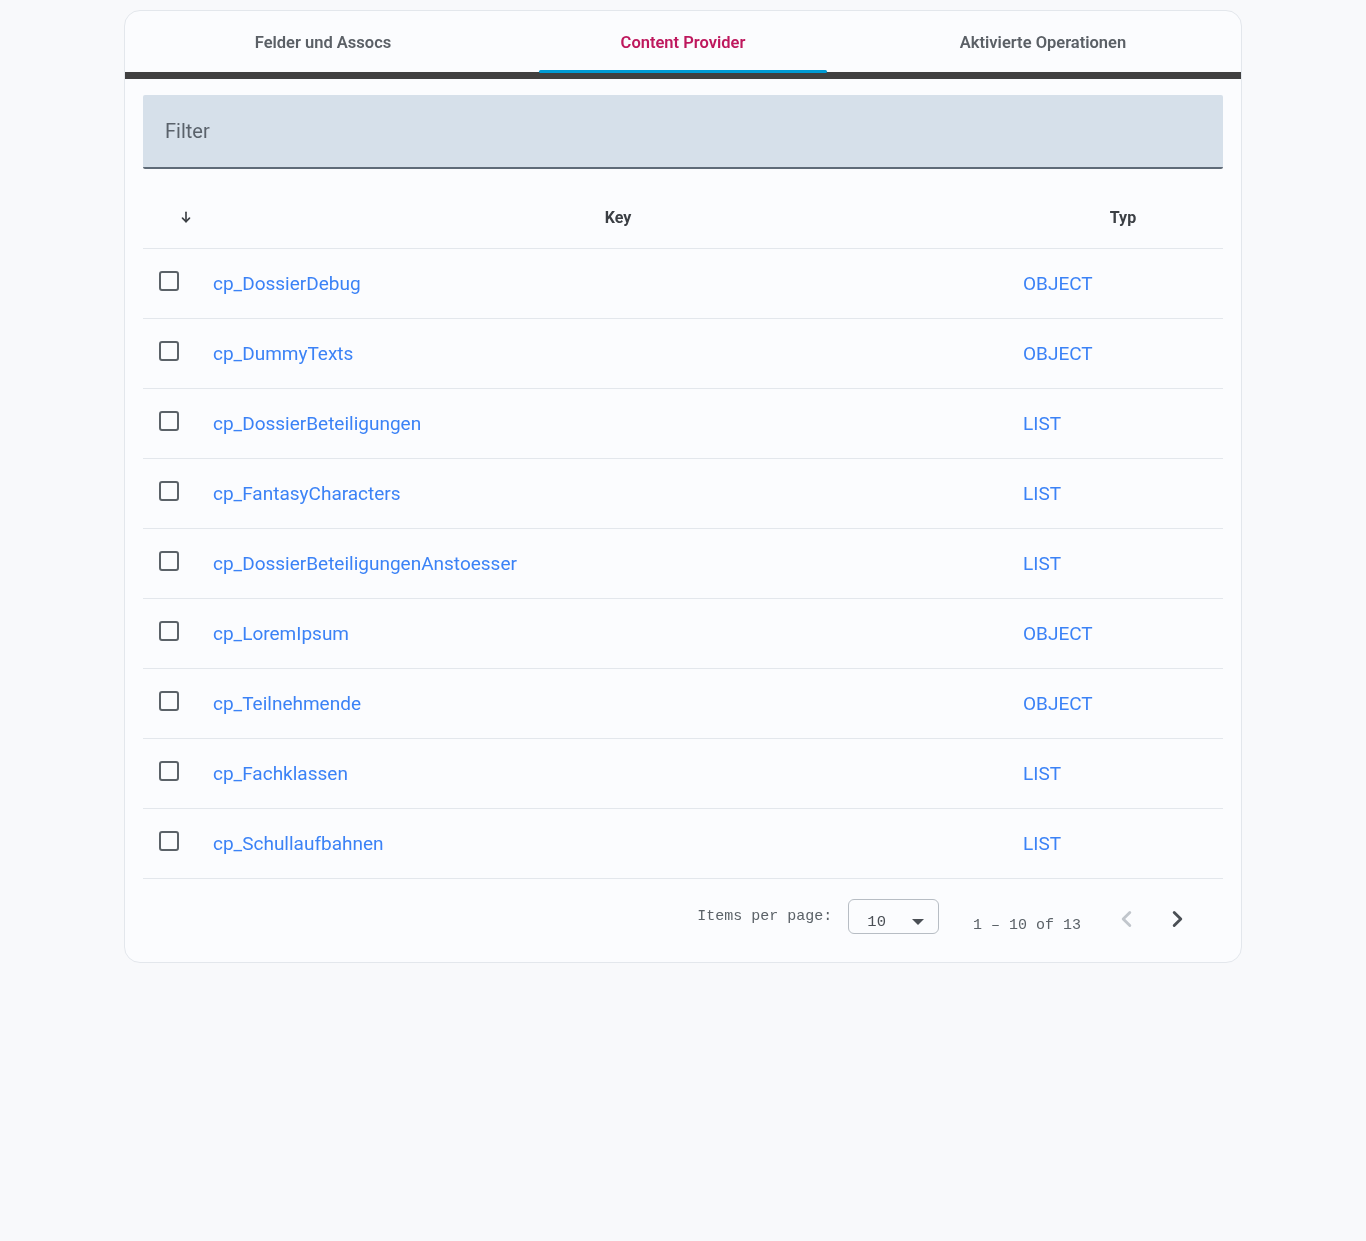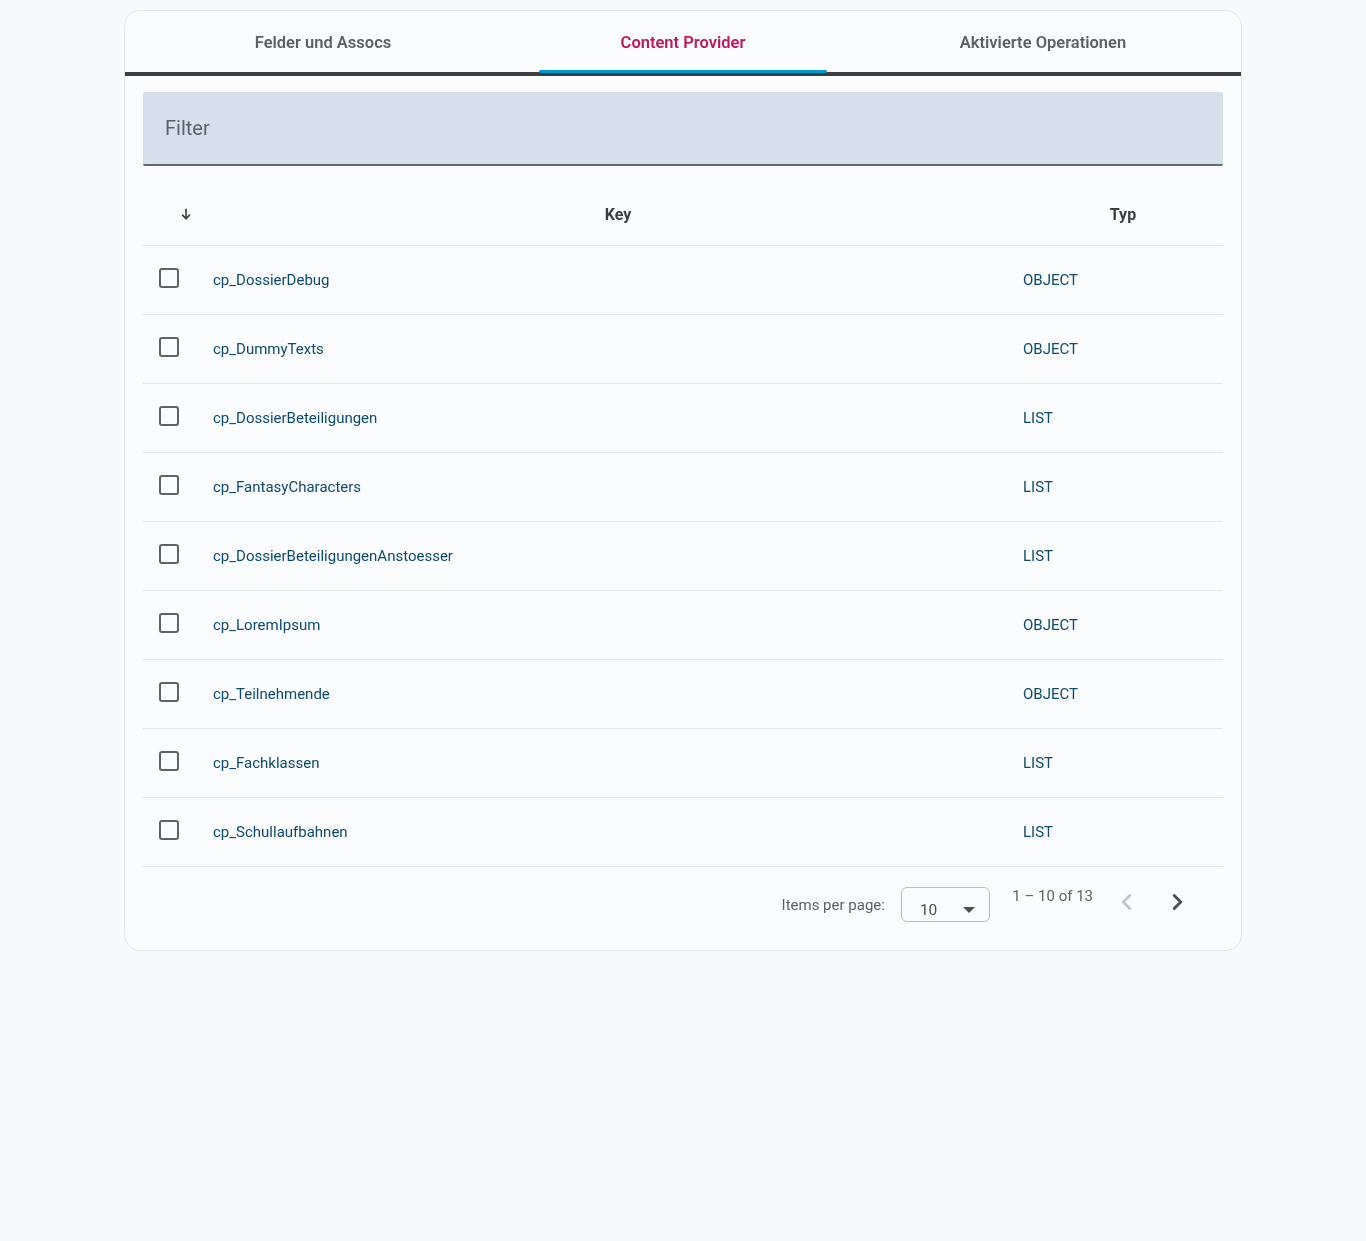--- a/index.html
+++ b/index.html
@@ -16,21 +16,21 @@
     .panel {
       background: #fbfcfe;
       border: 1px solid #e3e7ec;
       border-radius: 16px;
       width: 1118px;
       margin: 0 auto;
       padding-bottom: 16px;
     }
     .tabs {
       display: flex;
-      border-bottom: 4px solid #404040;
+      border-bottom: 7px solid #404040;
       padding: 0 18px;
     }
     .tab {
       flex: 1;
       text-align: center;
       padding: 22px 0 20px 0;
       font-size: 16.5px;
       font-weight: 600;
       color: #5b6066;
       cursor: pointer;
@@ -74,22 +74,22 @@
       color: #3b3f44;
       padding: 14px 0 20px 0;
       border-bottom: 1px solid #e3e7ec;
     }
     th.col-sort { width: 70px; padding-left: 16px; }
     th.col-key { }
     th.col-type { width: 200px; }
     tbody td {
       padding: 22px 0;
       border-bottom: 1px solid #e3e7ec;
-      font-size: 15px;
-      color: #0c4a6e;
+      font-size: 19px;
+      color: #3b82f6;
       margin-left: 48px;
     }
     td.cell-check {
       width: 70px;
       padding-left: 16px;
     }
     .checkbox {
       width: 20px;
       height: 20px;
       border: 2.4px solid #5b6268;
@@ -97,26 +97,27 @@
       display: inline-block;
       cursor: pointer;
     }
     .sort-icon {
       display: inline-block;
       font-size: 18px;
       color: #3b3f44;
     }
     .pagination {
       display: flex;
-      align-items: flex-start;
+      align-items: flex-end;
       justify-content: flex-end;
-      gap: 22px;
+      gap: 34px;
       padding: 20px 34px 12px 0;
       font-size: 15px;
       color: #5b6268;
+      font-family: Liberation Mono, monospace;
     }
     .per-page {
       display: flex;
       align-items: center;
       gap: 16px;
     }
     .select {
       border: 1px solid #b7bdc4;
       border-radius: 6px;
       padding: 13px 14px 2px 18px;

